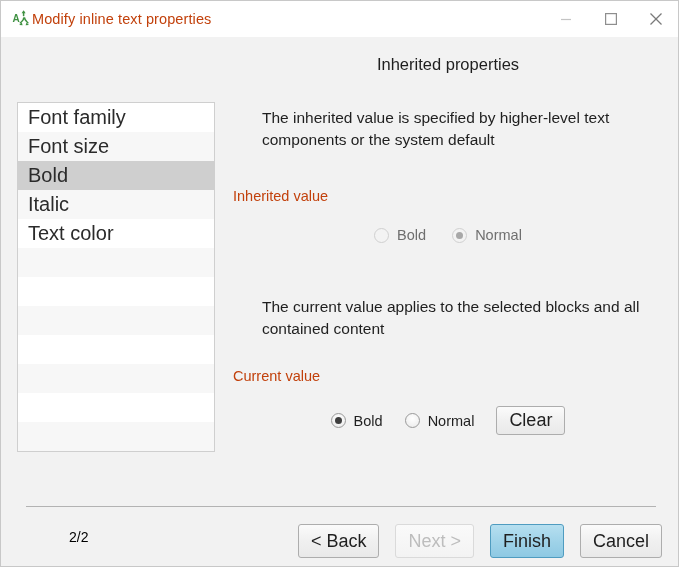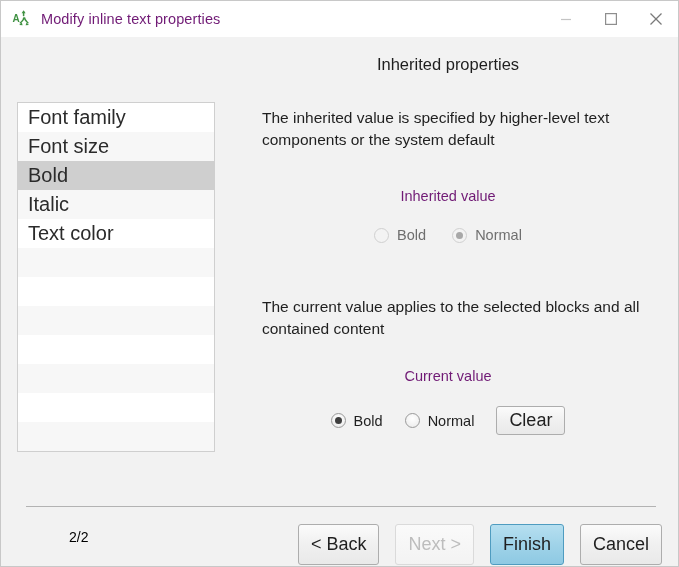--- a/index.html
+++ b/index.html
@@ -32,23 +32,22 @@
     display: flex;
     align-items: center;
   }
   #title-icon {
     margin-left: 11px;
     width: 20px;
     height: 20px;
     display: block;
   }
   #title-text {
-    margin-left: 9px;
     font-size: 14.5px;
-    color: #701a75;
+    color: #c2410c;
     letter-spacing: 0.1px;
     white-space: nowrap;
   }
   .win-btns {
     position: absolute;
     right: 0; top: 0;
     height: 36px;
     display: flex;
     align-items: center;
   }
@@ -104,23 +103,22 @@
   .desc {
     font-size: 15.5px;
     color: #1f1f1f;
     line-height: 1.42;
     padding: 0 6px 0 29px;
   }
   #desc-inherited { margin-top: 33px; }
   #desc-current   { margin-top: 0; }
 
   .group-label {
-    text-align: center;
     font-size: 14.5px;
-    color: #701a75;
+    color: #c2410c;
   }
   #inherited-label { margin-top: 37px; }
   #current-label   { margin-top: 28px; }
 
   .radio-row {
     display: flex;
     align-items: center;
     justify-content: center;
     gap: 26px;
   }
@@ -212,21 +210,21 @@
     color: #000000;
     margin-left: 48px;
   }
   #footer-buttons {
     position: absolute;
     right: 16px;
     top: 523px;
     display: flex;
     gap: 16px;
   }
-  #footer-buttons .btn { min-width: 66px; height: 41px; }
+  #footer-buttons .btn { min-width: 66px; height: 34px; }
 </style>
 </head>
 <body>
 
 <div id="window">
 
   <div id="titlebar">
     <svg id="title-icon" viewBox="0 0 20 20">
       <text x="0.5" y="13" font-family="Liberation Sans, sans-serif" font-size="10" font-weight="bold" fill="#3f9142">A</text>
       <path d="M11.6 7.2 L11.6 2.6" stroke="#3f9142" stroke-width="1.5" fill="none"></path>

